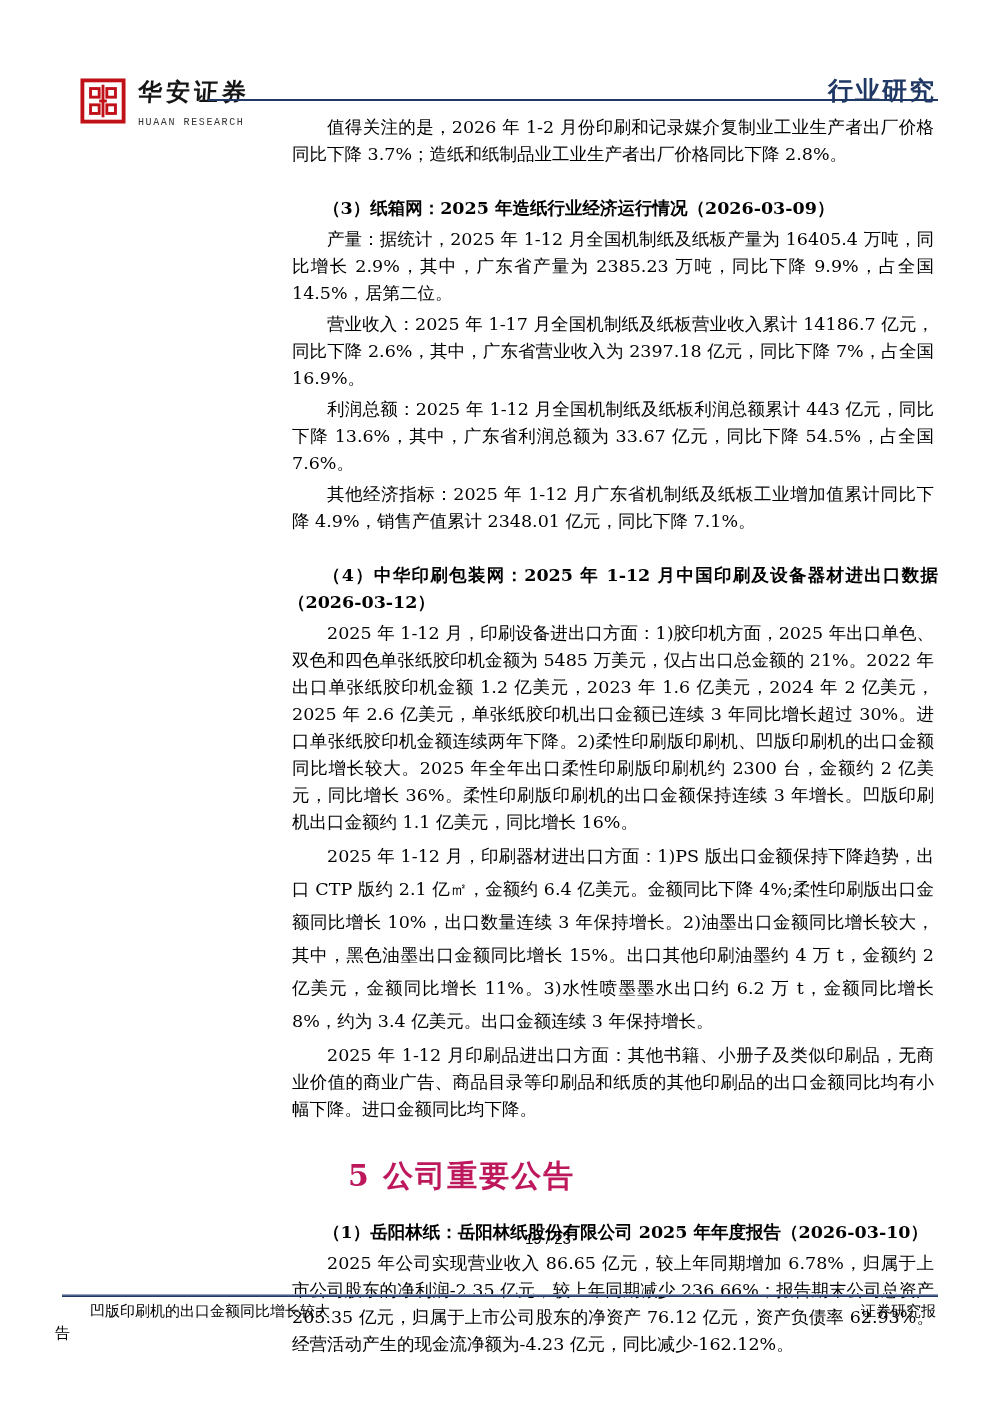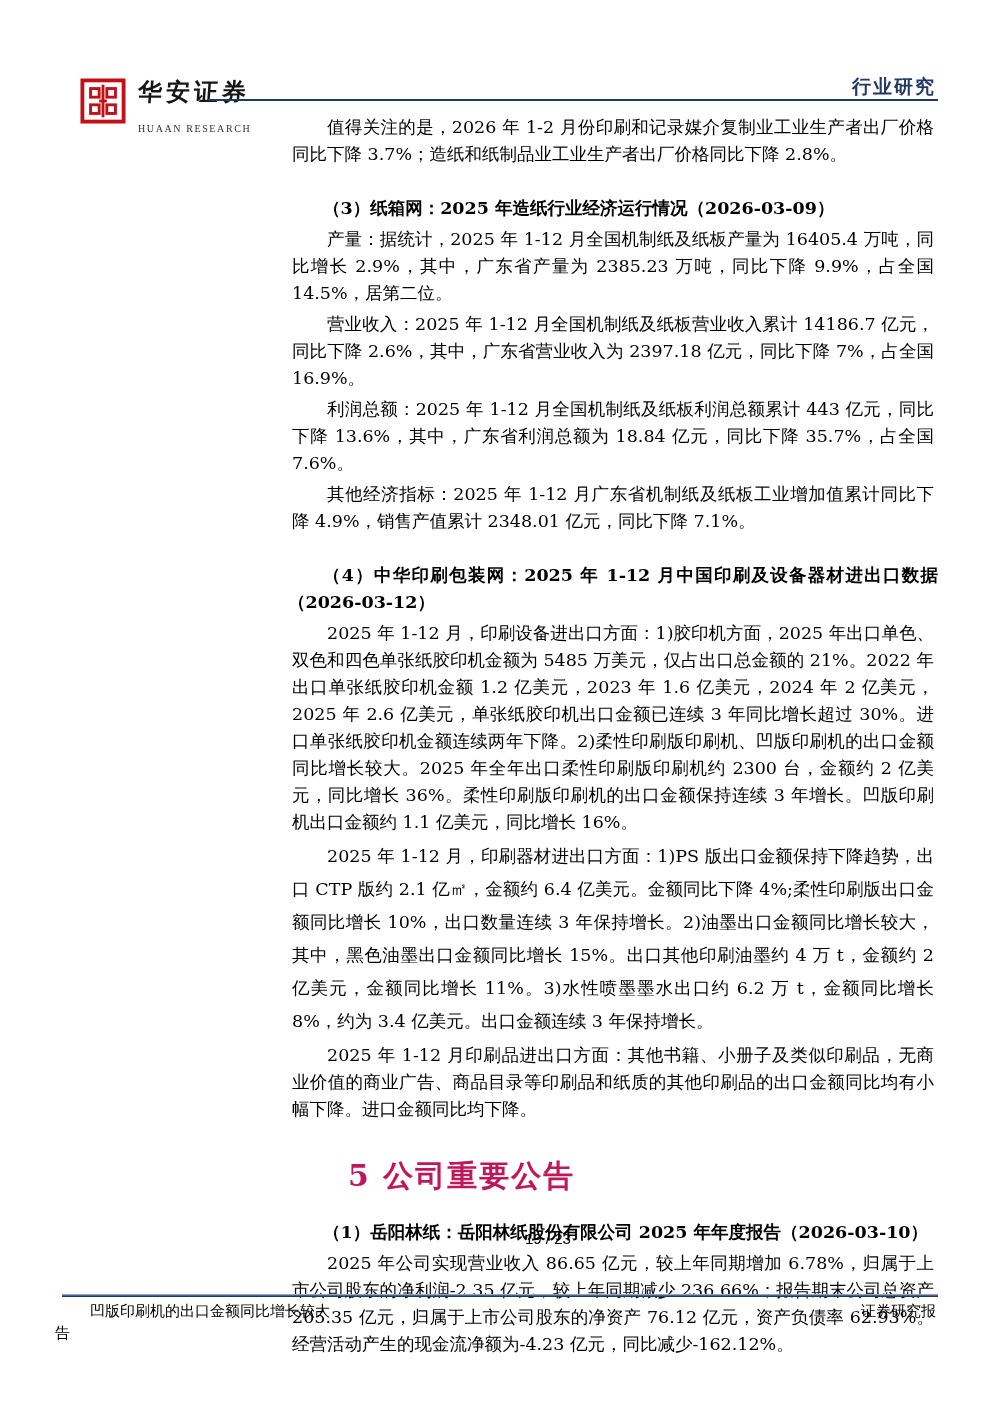--- a/index.html
+++ b/index.html
@@ -10,25 +10,25 @@
   }
 
   
   .logo-row { position:absolute; left:80px; top:76px; display:flex; align-items:flex-start; }
   .seal { width:46px; height:46px; margin-top:2px; }
   .brand { margin-left:12px; }
   .brand-cn {
     font-size:24px; font-weight:bold; letter-spacing:4px; color:#151515;
     transform:skewX(-4deg); font-family:"DejaVu Serif","Liberation Serif",serif;
   }
-  .brand-en { font-size:10px; letter-spacing:1.6px; color:#333; margin-top:15px;
-    font-family:Liberation Serif, serif; }
+  .brand-en { font-size:10px; letter-spacing:1.6px; color:#333; margin-top:9px;
+    font-family:Liberation Mono, monospace; }
   .header-rule { position:absolute; left:208px; top:99px; width:730px; height:2px; background:#1f3864; }
   .header-label {
-    position:absolute; right:64px; top:74px; font-size:19px; font-weight:bold;
+    position:absolute; right:64px; top:74px; font-size:25px; font-weight:bold;
     color:#1f3864; letter-spacing:2px;
   }
 
   
   .body-col {
     position:absolute; left:288px; top:110px; width:650px;
     text-align:justify; font-size:17.5px; line-height:27px;
   }
   .para { margin:4px; text-indent:2em; }
   .para.loose { line-height:33px; }
@@ -74,22 +74,22 @@
   </div>
   <div class="header-rule"></div>
   <div class="header-label">行业研究</div>
 
   <div class="body-col">
 
     <p class="para">值得关注的是，2026 年 1-2 月份印刷和记录媒介复制业工业生产者出厂价格同比下降 3.7%；造纸和纸制品业工业生产者出厂价格同比下降 2.8%。</p>
 
     <p class="news-heading">（3）纸箱网：2025 年造纸行业经济运行情况（2026-03-09）</p>
     <p class="para">产量：据统计，2025 年 1-12 月全国机制纸及纸板产量为 16405.4 万吨，同比增长 2.9%，其中，广东省产量为 2385.23 万吨，同比下降 9.9%，占全国 14.5%，居第二位。</p>
-    <p class="para">营业收入：2025 年 1-12 月全国机制纸及纸板营业收入累计 14186.7 亿元，同比下降 2.6%，其中，广东省营业收入为 2397.18 亿元，同比下降 7%，占全国 16.9%。</p>
-    <p class="para">利润总额：2025 年 1-12 月全国机制纸及纸板利润总额累计 443 亿元，同比下降 13.6%，其中，广东省利润总额为 18.84 亿元，同比下降 35.7%，占全国 7.6%。</p>
+    <p class="para">营业收入：2025 年 1-17 月全国机制纸及纸板营业收入累计 14186.7 亿元，同比下降 2.6%，其中，广东省营业收入为 2397.18 亿元，同比下降 7%，占全国 16.9%。</p>
+    <p class="para">利润总额：2025 年 1-12 月全国机制纸及纸板利润总额累计 443 亿元，同比下降 13.6%，其中，广东省利润总额为 33.67 亿元，同比下降 54.5%，占全国 7.6%。</p>
     <p class="para">其他经济指标：2025 年 1-12 月广东省机制纸及纸板工业增加值累计同比下降 4.9%，销售产值累计 2348.01 亿元，同比下降 7.1%。</p>
 
     <p class="news-heading">（4）中华印刷包装网：2025 年 1-12 月中国印刷及设备器材进出口数据（2026-03-12）</p>
     <p class="para">2025 年 1-12 月，印刷设备进出口方面：1)胶印机方面，2025 年出口单色、双色和四色单张纸胶印机金额为 5485 万美元，仅占出口总金额的 21%。2022 年出口单张纸胶印机金额 1.2 亿美元，2023 年 1.6 亿美元，2024 年 2 亿美元，2025 年 2.6 亿美元，单张纸胶印机出口金额已连续 3 年同比增长超过 30%。进口单张纸胶印机金额连续两年下降。2)柔性印刷版印刷机、凹版印刷机的出口金额同比增长较大。2025 年全年出口柔性印刷版印刷机约 2300 台，金额约 2 亿美元，同比增长 36%。柔性印刷版印刷机的出口金额保持连续 3 年增长。凹版印刷机出口金额约 1.1 亿美元，同比增长 16%。</p>
     <p class="para loose">2025 年 1-12 月，印刷器材进出口方面：1)PS 版出口金额保持下降趋势，出口 CTP 版约 2.1 亿㎡，金额约 6.4 亿美元。金额同比下降 4%;柔性印刷版出口金额同比增长 10%，出口数量连续 3 年保持增长。2)油墨出口金额同比增长较大，其中，黑色油墨出口金额同比增长 15%。出口其他印刷油墨约 4 万 t，金额约 2 亿美元，金额同比增长 11%。3)水性喷墨墨水出口约 6.2 万 t，金额同比增长 8%，约为 3.4 亿美元。出口金额连续 3 年保持增长。</p>
     <p class="para">2025 年 1-12 月印刷品进出口方面：其他书籍、小册子及类似印刷品，无商业价值的商业广告、商品目录等印刷品和纸质的其他印刷品的出口金额同比均有小幅下降。进口金额同比均下降。</p>
 
     <h2 class="chapter-title">5 公司重要公告</h2>
 
     <p class="news-heading" style="margin-top:4px;">（1）岳阳林纸：岳阳林纸股份有限公司 2025 年年度报告（2026-03-10）</p>

